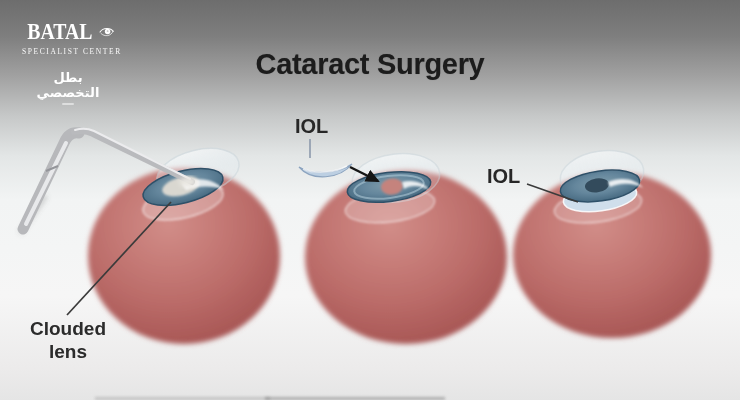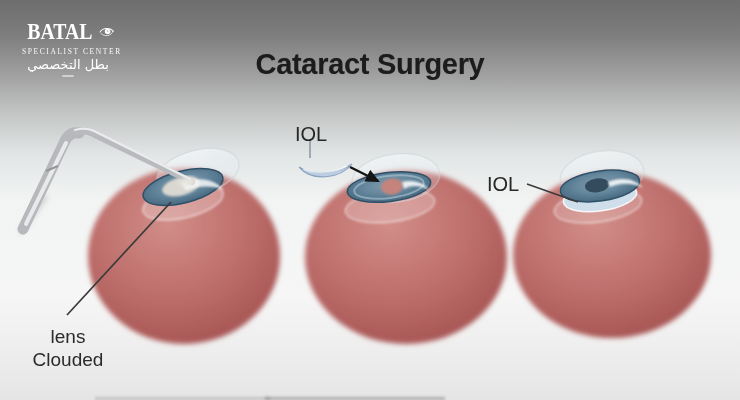--- a/index.html
+++ b/index.html
@@ -7,28 +7,28 @@
     position:relative;width:740px;height:400px;overflow:hidden;
     font-family:"Liberation Sans",sans-serif;
     background:linear-gradient(180deg,#6d6d6d 0%,#7e7e7e 9%,#a1a1a1 19%,#c6c8c8 29%,#e3e6e6 39%,#f2f4f4 50%,#f6f6f6 74%,#ecebeb 92%,#e5e5e5 100%);
   }
   .diagram-svg{position:absolute;left:0;top:0;}
   
   .logo{position:absolute;left:22px;top:18px;width:92px;color:#fff;text-align:center;}
   .logo-row{display:flex;align-items:center;justify-content:center;height:27px;font-family:Liberation Serif, serif;}
   .brand-name{font-size:23px;font-weight:700;letter-spacing:0;transform:scaleX(.86);transform-origin:center;}
   .brand-sub{font-family:"Liberation Serif",serif;font-size:7.5px;letter-spacing:1.6px;white-space:nowrap;margin-top:2px;opacity:.95;}
-  .brand-ar{font-family:"DejaVu Sans",sans-serif;font-size:13px;font-weight:400;margin-top:1px;}
+  .brand-ar{font-family:"DejaVu Sans",sans-serif;font-size:13px;font-weight:700;margin-top:14px;}
   .logo-mark{width:12px;height:2px;background:rgba(255,255,255,.5);border-radius:1px;margin:3px auto 0;}
   
   .title{position:absolute;top:48px;left:0;width:100%;margin:0;text-align:center;
          font-size:29px;font-weight:700;color:#1c1c1c;letter-spacing:-.3px;
          text-shadow:0 0 1px rgba(0,0,0,.25);}
   
-  .lbl{position:absolute;font-weight:400;color:#272727;margin-top:8px;}
+  .lbl{position:absolute;font-weight:700;color:#272727;}
   .lbl-iol2{left:295px;top:115px;font-size:20px;}
   .lbl-iol3{left:487px;top:165px;font-size:20px;}
   .lbl-clouded{left:14px;top:317px;width:108px;text-align:center;font-size:19px;line-height:23px;color:#2b2b2b;}
   
   .smudge{position:absolute;bottom:0;height:3px;background:rgba(70,70,70,.22);filter:blur(1.5px);}
   .smudge.a{left:95px;width:175px;}
   .smudge.b{left:265px;width:180px;background:rgba(60,60,60,.32);}
 </style>
 </head>
 <body>
@@ -145,19 +145,19 @@
     <div class="brand-ar" dir="rtl">بطل التخصصي</div>
     <div class="logo-mark"></div>
   </div>
 
   <h1 class="title">Cataract Surgery</h1>
 
   <div class="lbl lbl-iol2">IOL</div>
   <div class="lbl lbl-iol3">IOL</div>
 
   <div class="lbl lbl-clouded">
+    <div>Clouded</div>
     <div>lens</div>
-    <div>Clouded</div>
   </div>
 
   <div class="smudge a"></div>
   <div class="smudge b"></div>
 </div>
 
 </body></html>

